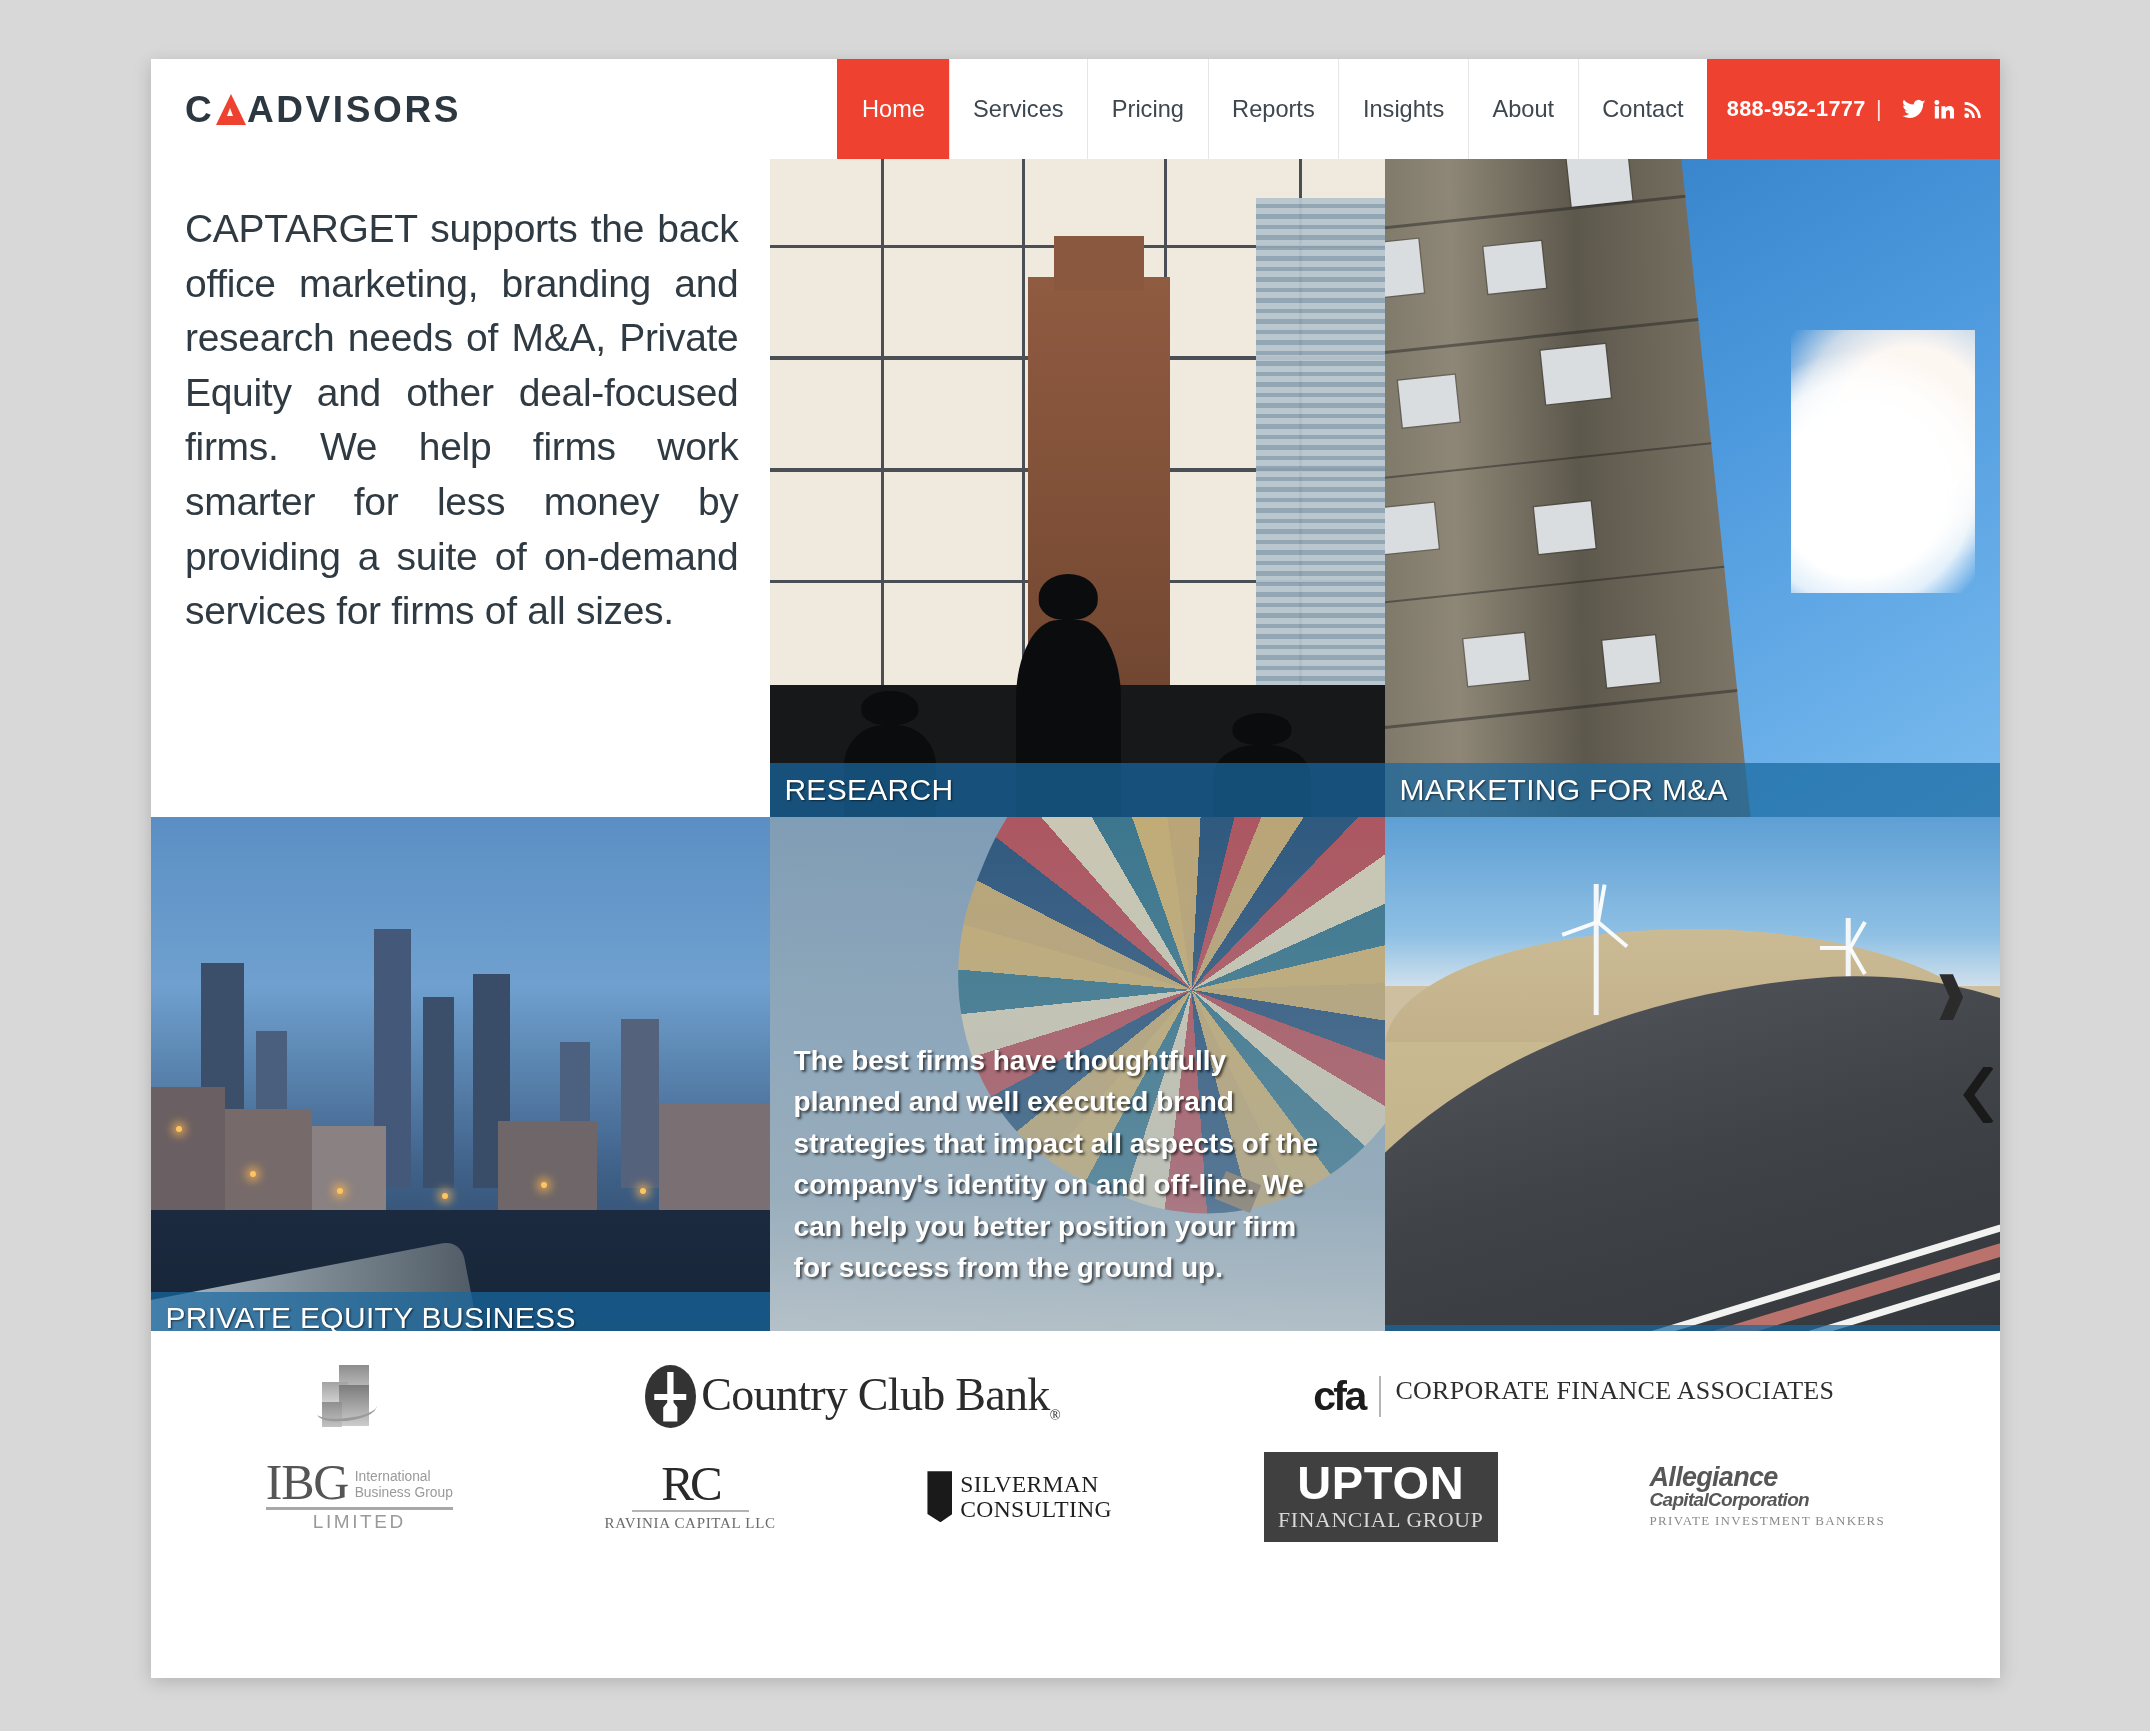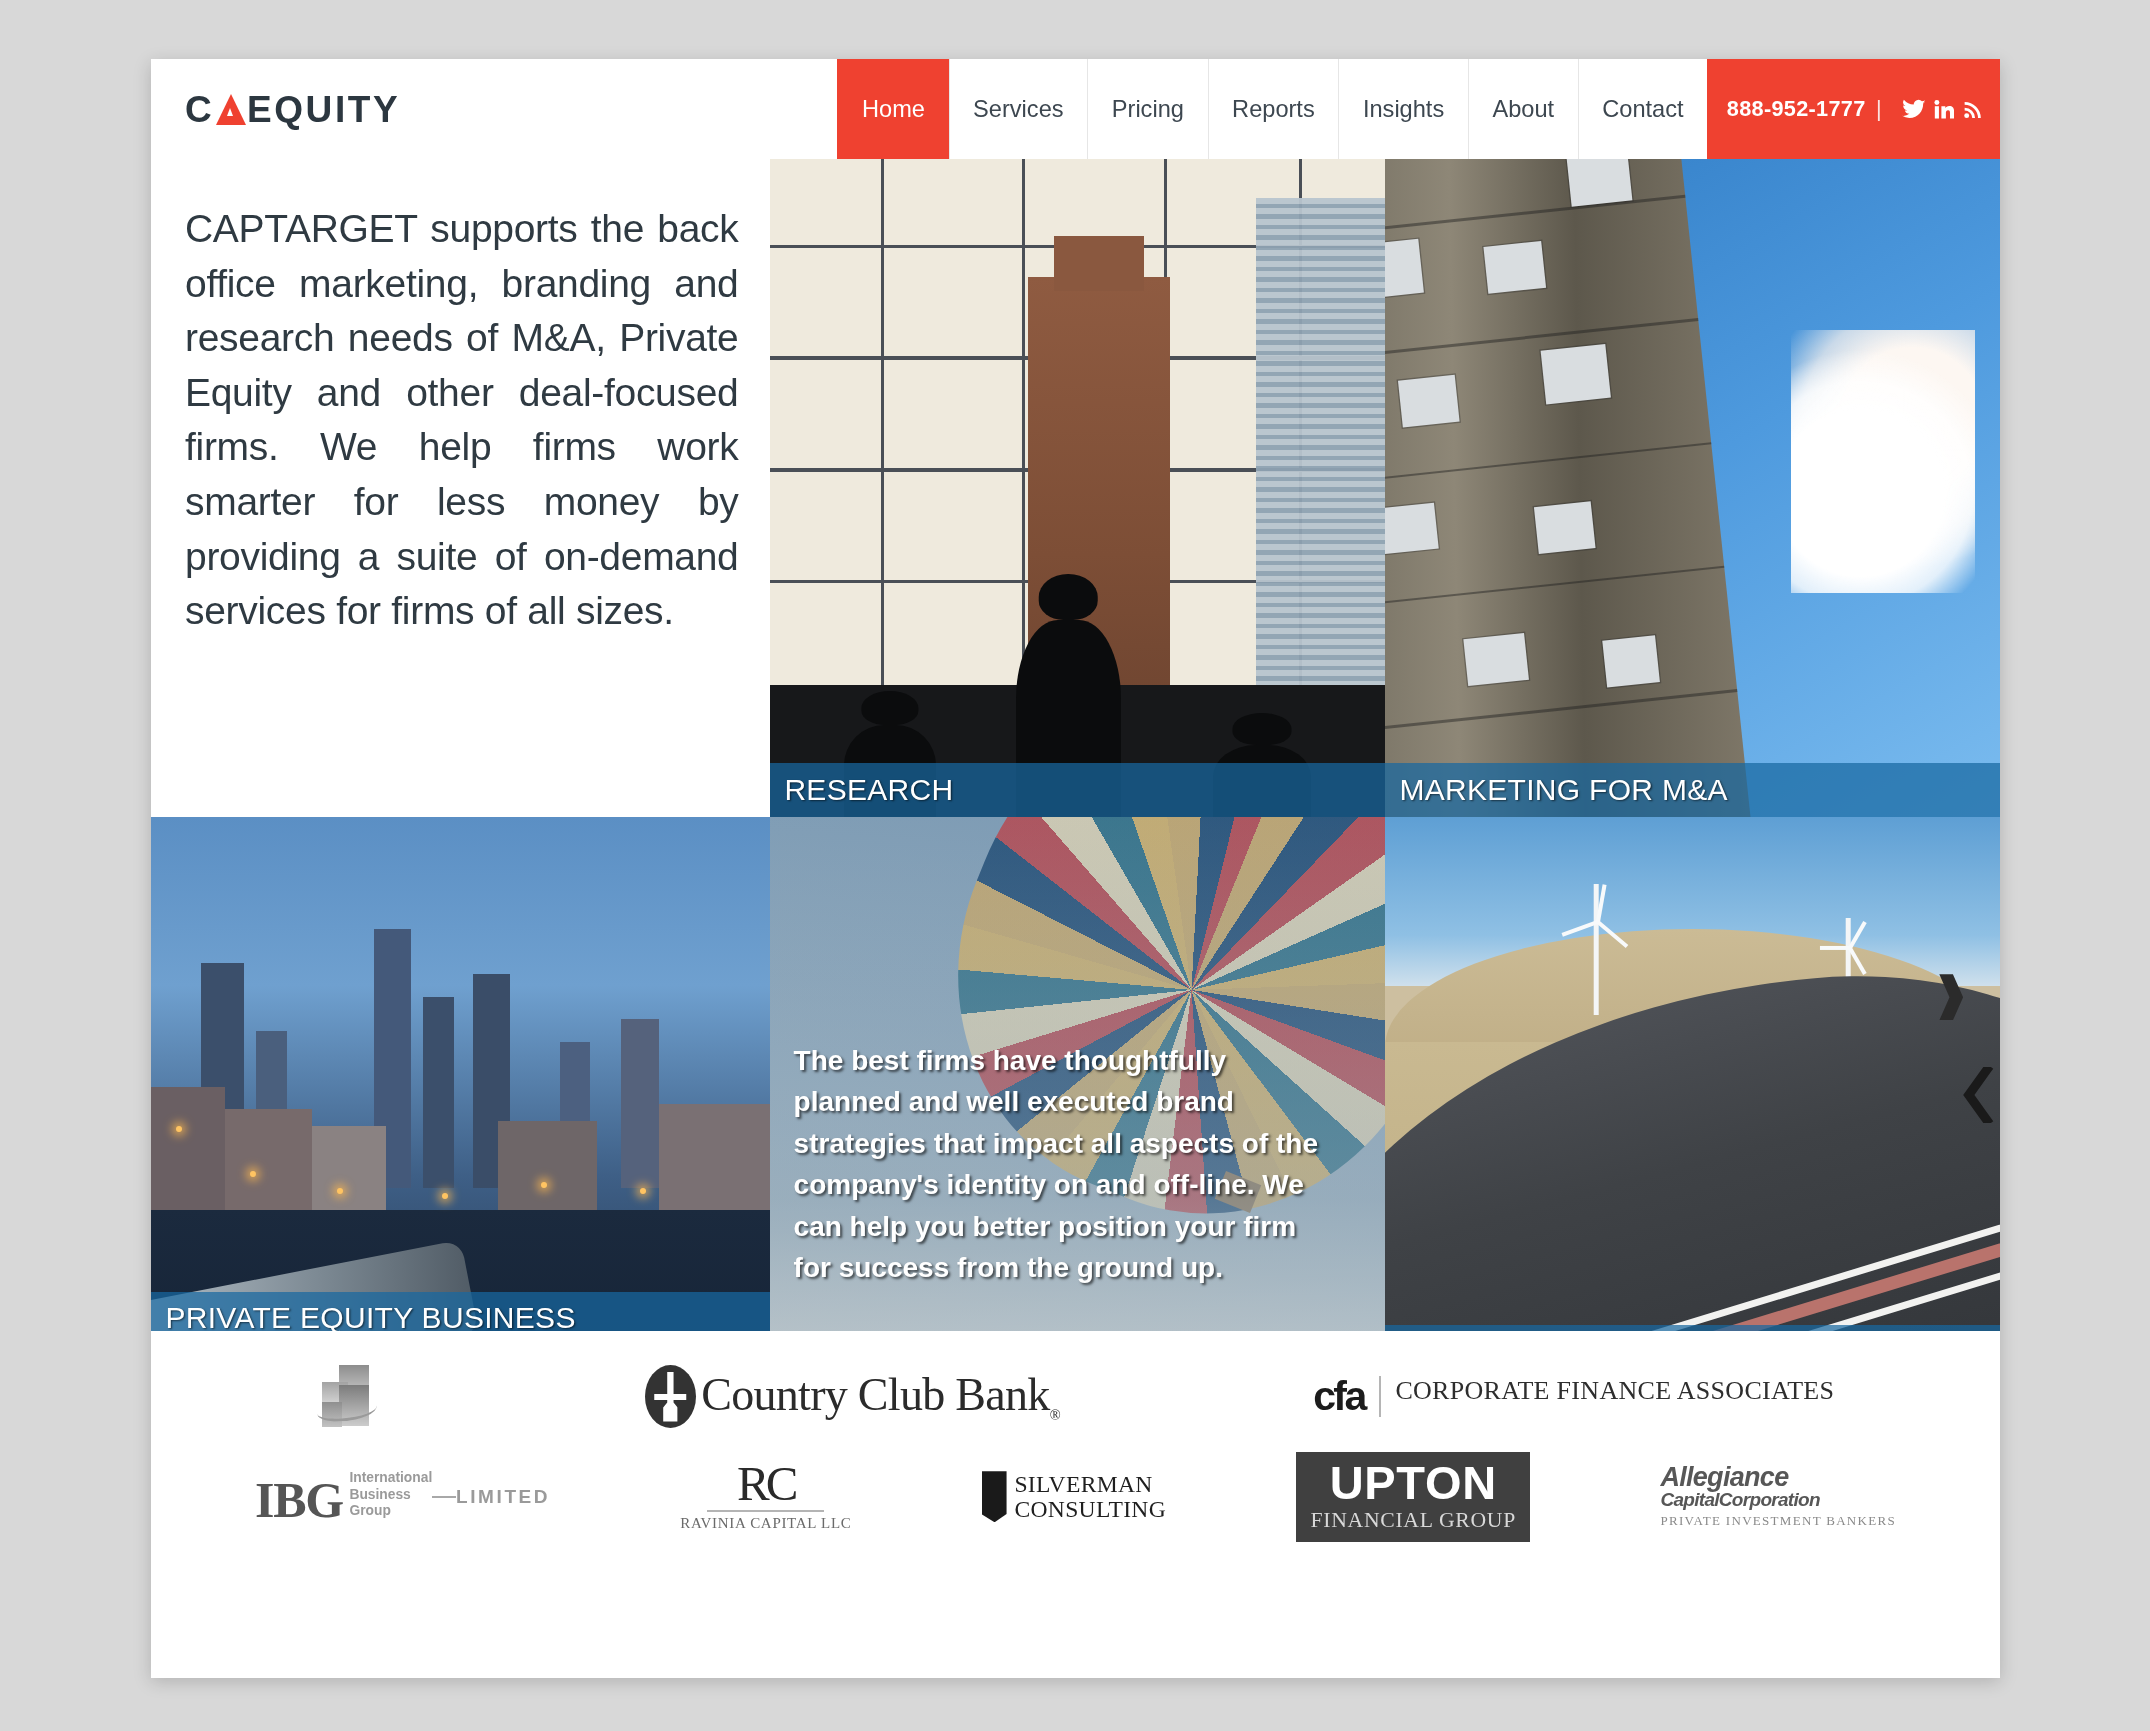--- a/index.html
+++ b/index.html
@@ -506,21 +506,21 @@
   .cfa-text {
     font-family: "Liberation Serif", serif;
     font-size: 26px;
     color: #2e2e2e;
     letter-spacing: 0.3px;
     padding-left: 14.4px;
     white-space: nowrap;
   }
 
   
-  .ibg { display: flex; flex-direction: row; align-items: center; font-weight: bold; }
+  .ibg { display: flex; flex-direction: column; align-items: center; }
   .ibg-top { display: flex; align-items: flex-end; }
   .ibg-init {
     font-family: "Liberation Serif", serif;
     font-size: 50px;
     color: #555555;
     letter-spacing: -1.3px;
     line-height: 0.9;
   }
   .ibg-sub {
     font-family: "Liberation Sans", sans-serif;
@@ -620,21 +620,21 @@
 <body>
 
 <div id="page">
 
   <div id="header">
 
     <div id="logo-wrap">
       <div id="logo">
         <span>C</span>
           <span class="logo-tri"></span>
-          <span>EQUITY</span>
+          <span>ADVISORS</span>
       </div>
     </div>
 
     <nav id="nav">
       <div class="nav-item active">Home</div>
       <div class="nav-item">Services</div>
       <div class="nav-item">Pricing</div>
       <div class="nav-item">Reports</div>
       <div class="nav-item">Insights</div>
       <div class="nav-item">About</div>

